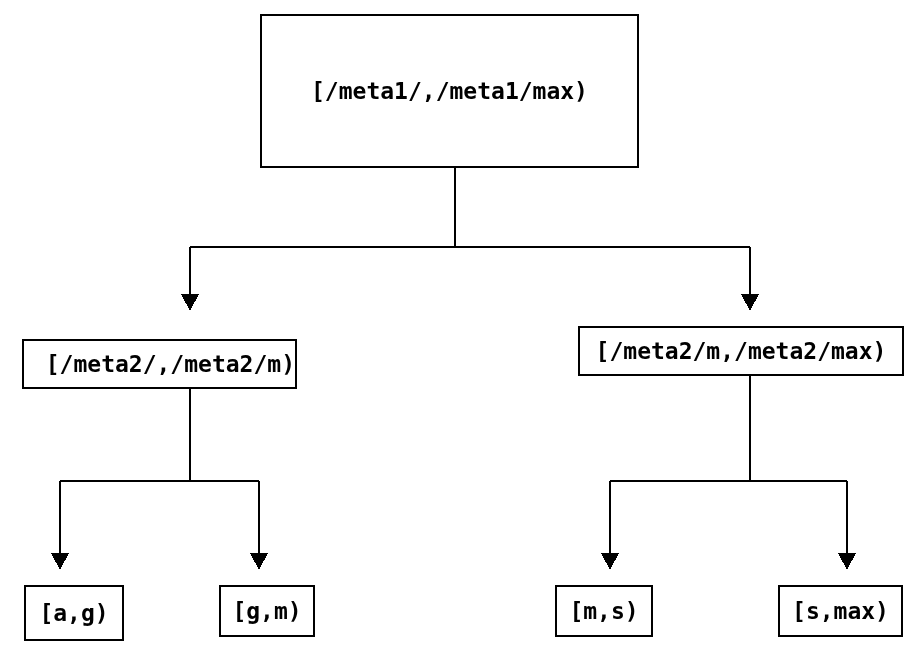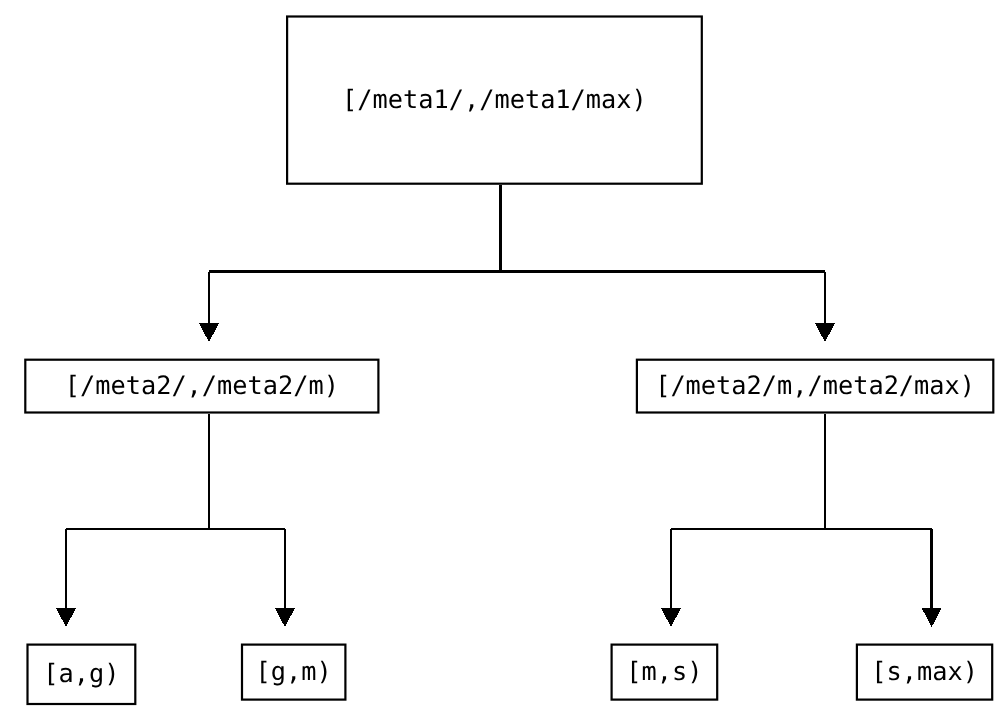--- a/index.html
+++ b/index.html
@@ -23,27 +23,27 @@
     height: 652px;
   }
   .node {
     position: absolute;
     box-sizing: border-box;
     border: 2.5px solid #000000;
     background: #ffffff;
     display: flex;
     align-items: center;
     justify-content: center;
-    font-weight: normal;
+    font-weight: bold;
     font-size: 23px;
     color: #000000;
     white-space: nowrap;
   }
   .node-root  { left: 260px; top: 14px;  width: 379px; height: 154px; }
-  .node-left  { left: 22px;  top: 326px; width: 323px; height: 50px;  }
+  .node-left  { left: 22px;  top: 339px; width: 275px; height: 50px; justify-content: flex-end;  }
   .node-right { left: 578px; top: 326px; width: 326px; height: 50px;  }
   .node-ag    { left: 24px;   top: 585px; width: 100px; height: 56px;  }
   .node-gm    { left: 219px; top: 585px; width: 96px;  height: 52px;  }
   .node-ms    { left: 555px; top: 585px; width: 98px;  height: 52px;  }
   .node-smax  { left: 778px; top: 585px; width: 125px; height: 52px;  }
 </style>
 </head>
 <body>
 
 <div class="canvas">

